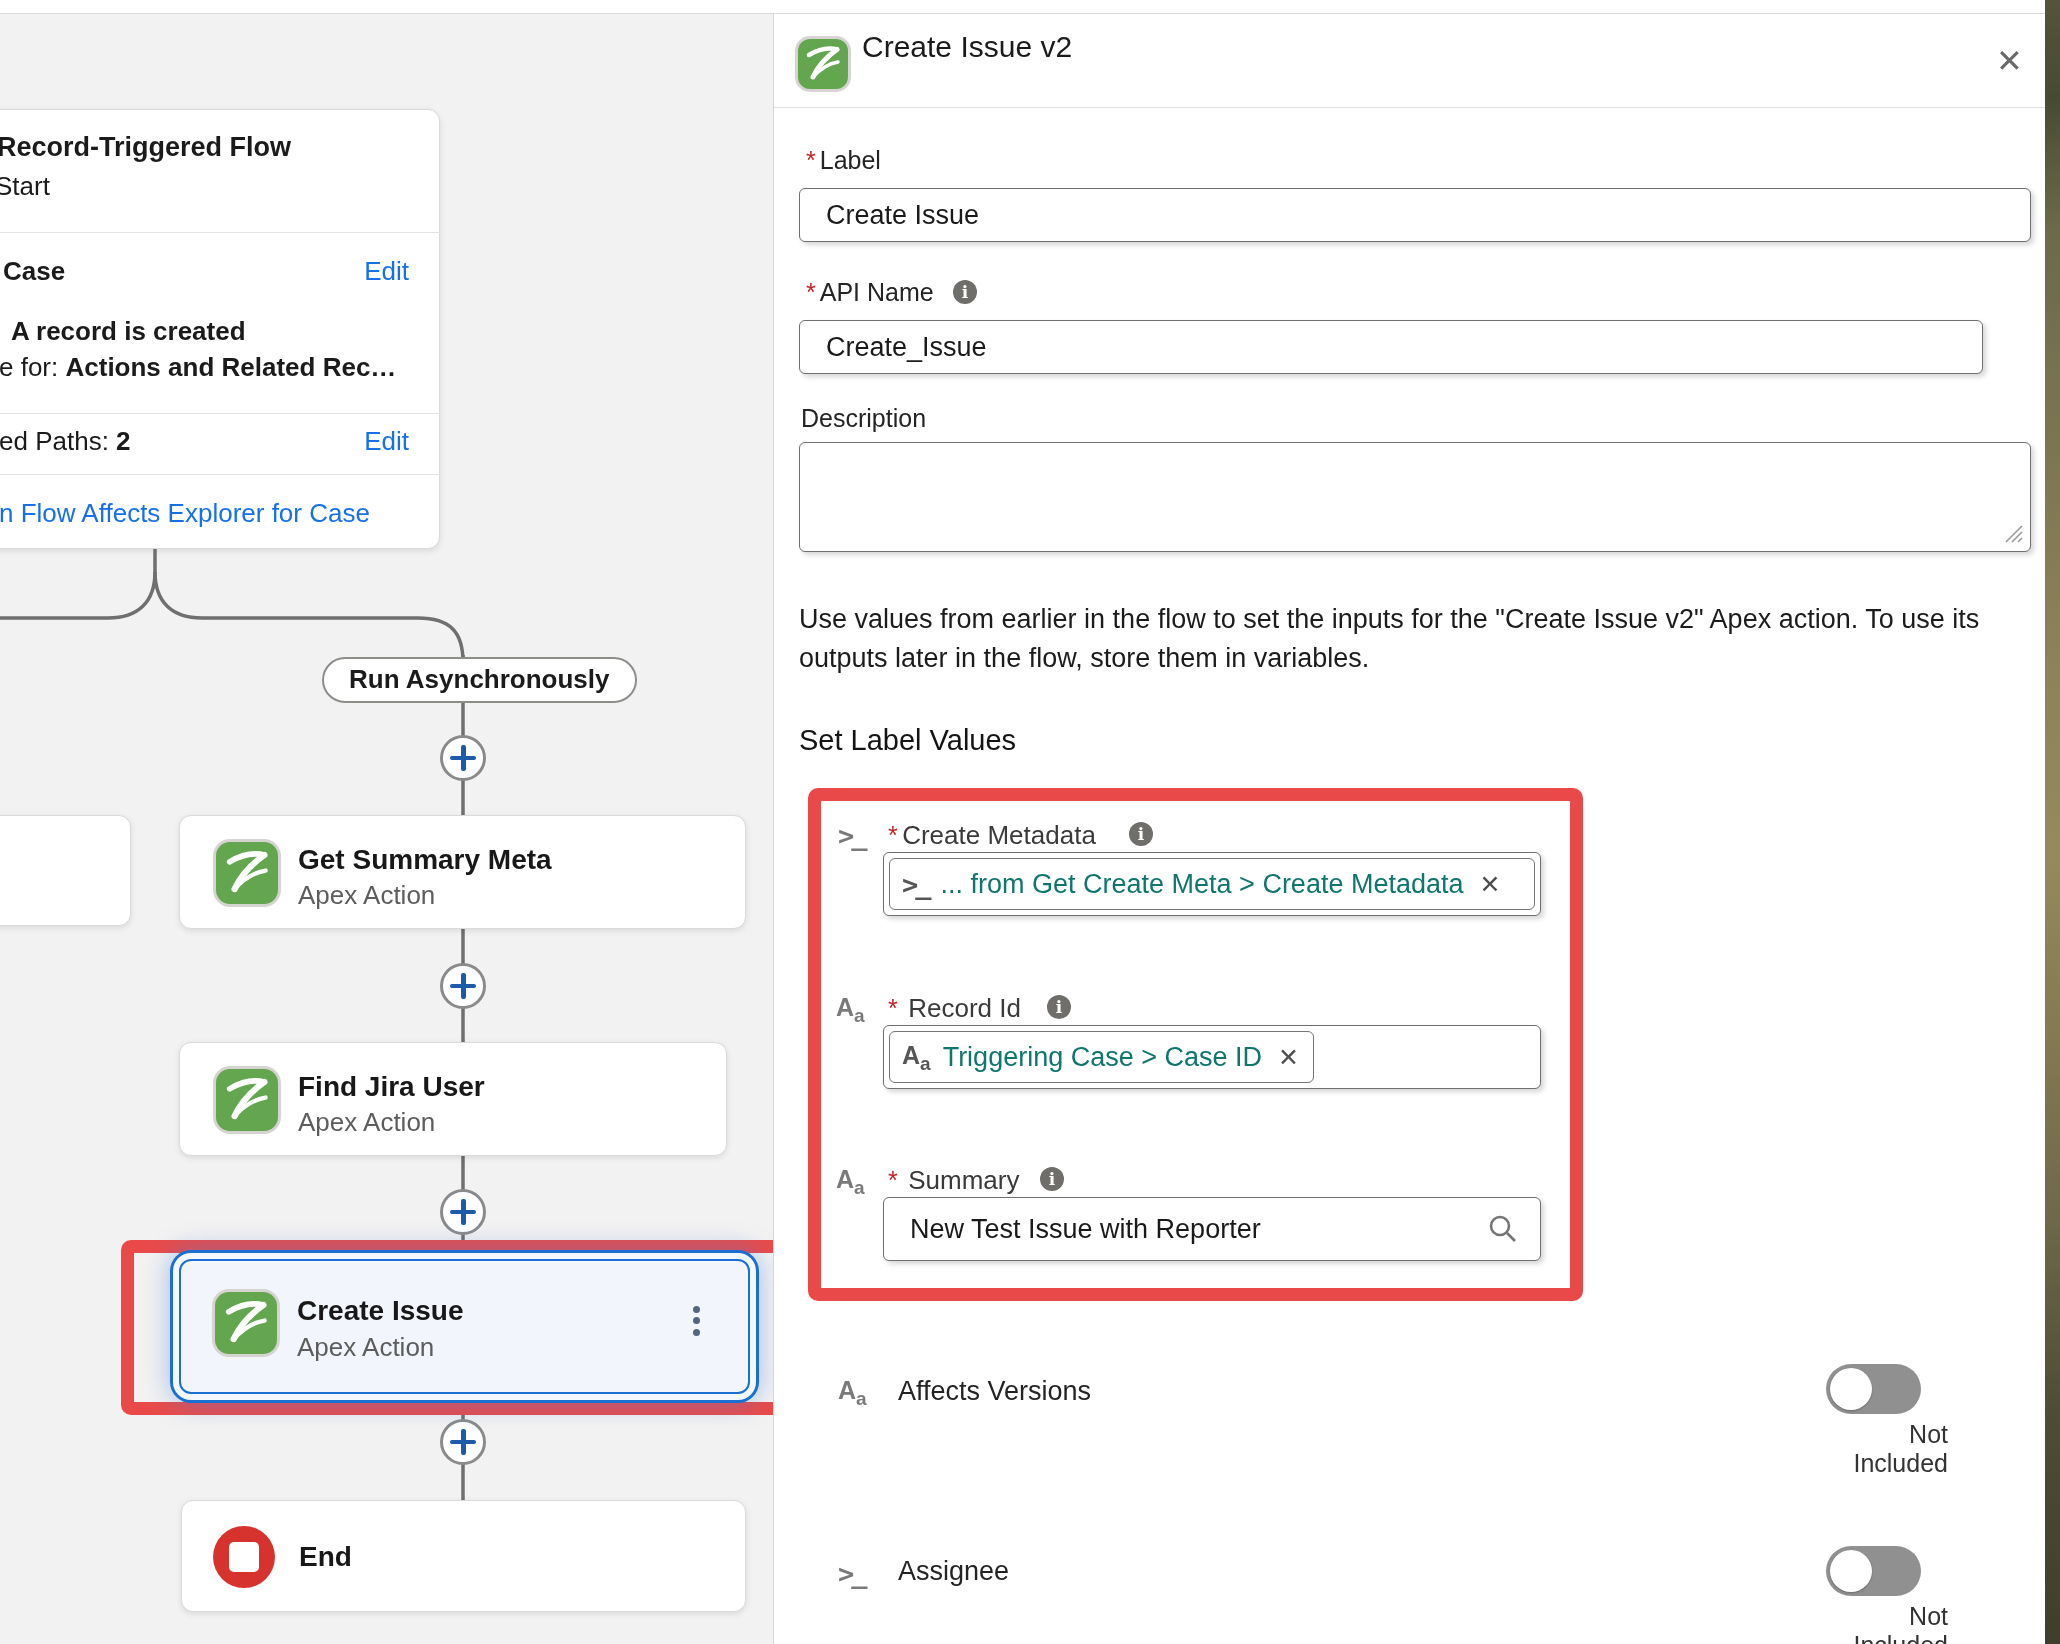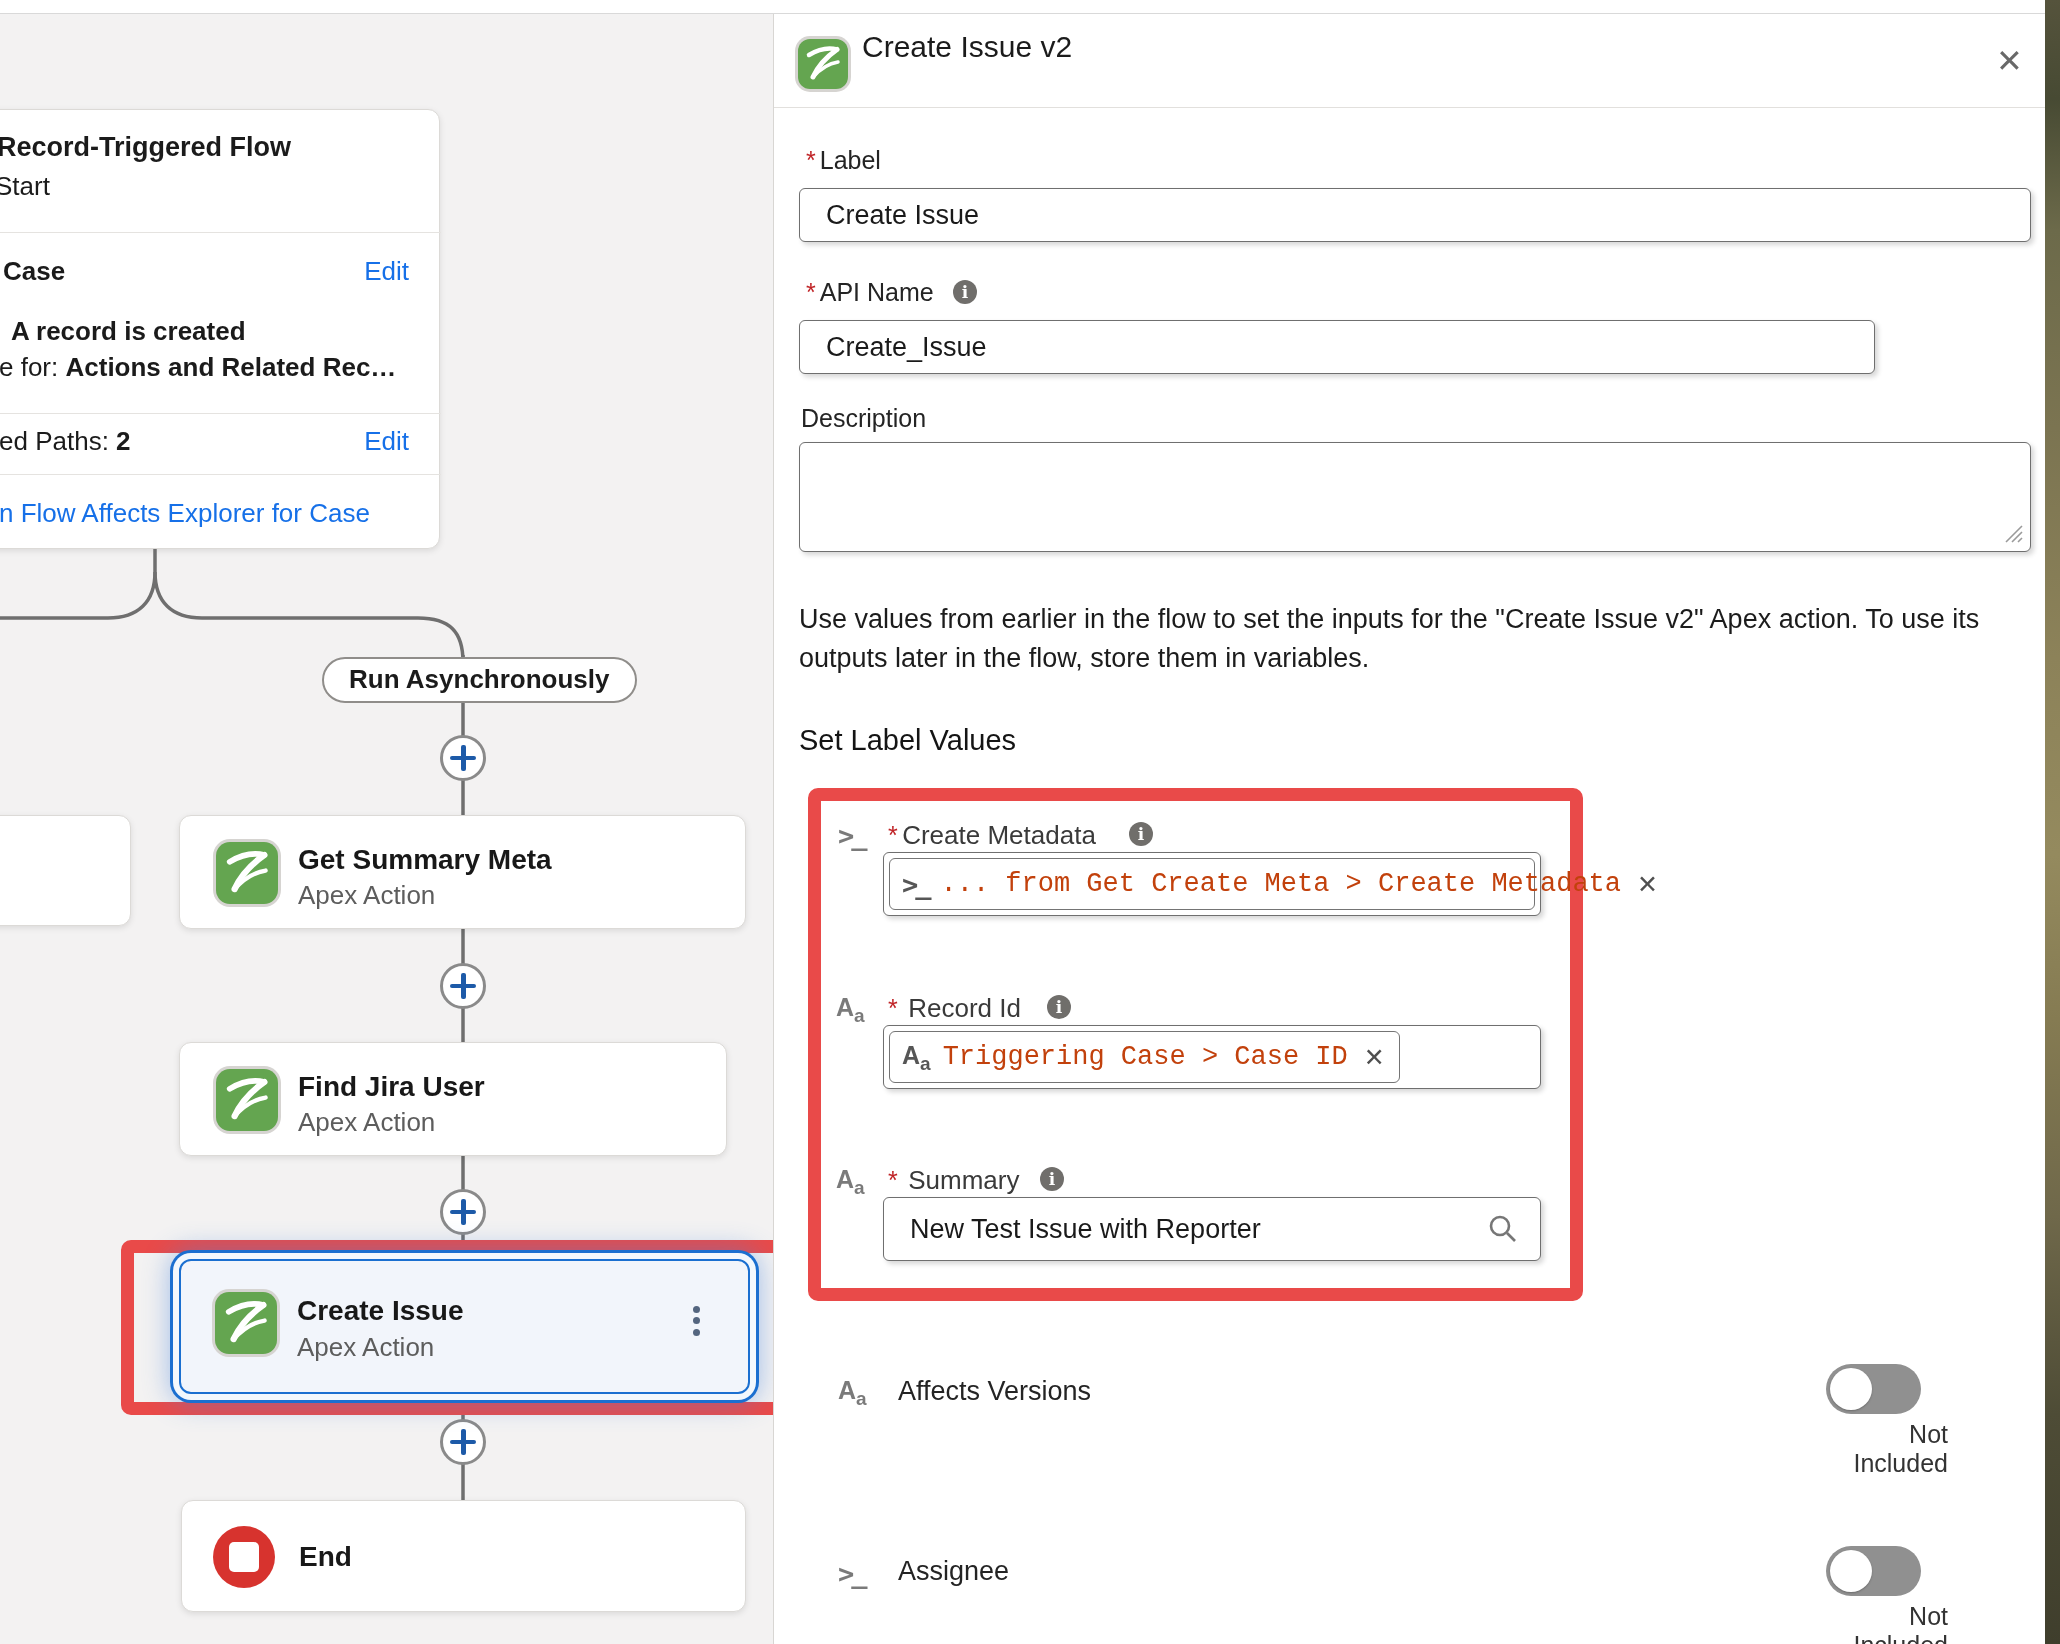--- a/index.html
+++ b/index.html
@@ -51,21 +51,21 @@
   textarea.sf-input{resize:none;padding-top:12px;}
   .info-icon{width:24px;height:24px;border-radius:50%;background:#706e6b;color:#fff;
              font-size:17px;font-weight:bold;text-align:center;line-height:24px;
              font-family:"DejaVu Serif",serif;}
   .type-icon{color:#7a7a7a;font-weight:bold;}
   .term{font-family:"DejaVu Sans Mono",monospace;letter-spacing:-3px;font-size:27px;font-weight:bold;}
   .aa-big{font-size:25px;}
   .aa-small{font-size:19px;vertical-align:-6px;}
   .chip{display:flex;align-items:center;border:1.5px solid #747474;border-radius:6px;background:#fff;
         box-sizing:border-box;}
-  .chip-text{color:#c2410c;font-size:27px;white-space:nowrap;font-family:Liberation Mono, monospace;}
+  .chip-text{color:#0f766e;font-size:27px;white-space:nowrap;}
   .chip-x{color:#4f4f4f;font-size:25px;margin-left:16px;}
   .toggle{width:95px;height:50px;border-radius:25px;background:#909090;box-sizing:border-box;}
   .toggle-knob{position:absolute;left:4px;top:4px;width:42px;height:42px;border-radius:50%;background:#fff;
                box-shadow:0 1px 2px rgba(0,0,0,.25);}
   .not-included{font-size:25px;color:#333;text-align:right;}
 
   #wallpaper{left:2045px;top:0;width:15px;height:1644px;z-index:8;
      background:linear-gradient(180deg,#55533c 0%,#474a33 6%,#6c6a4a 14%,#7b7451 26%,#8c8259 40%,
        #948a5e 52%,#857b52 62%,#6f684a 74%,#4e4c36 86%,#3f3e2c 100%);}
 </style>
@@ -178,21 +178,21 @@
 
   <div class="abs panel-el" style="left:806px;top:146px;">
     <span class="req">*</span><span class="field-label" style="margin-left:4px;">Label</span>
   </div>
   <input class="abs panel-el sf-input" style="left: 799px; top: 188px; width: 1232px; height: 54px;" value="Create Issue">
 
   <div class="abs panel-el" style="left:806px;top:278px;">
     <span class="req">*</span><span class="field-label" style="margin-left:4px;">API Name</span>
   </div>
   <div class="abs panel-el info-icon" style="left:953px;top:280px;">i</div>
-  <input class="abs panel-el sf-input" style="left: 799px; top: 320px; width: 1076px; height: 54px;" value="Create_Issue">
+  <input class="abs panel-el sf-input" style="left: 799px; top: 320px; width: 1184px; height: 54px;" value="Create_Issue">
 
   <div class="abs panel-el field-label" style="left:801px;top:404px;">Description</div>
   <textarea class="abs panel-el sf-input" style="left: 799px; top: 442px; width: 1232px; height: 110px;"></textarea>
   <svg class="abs panel-el" style="left:2002px;top:522px;" width="22" height="22" viewBox="0 0 22 22">
     <path d="M4,20 L20,4 M10,20 L20,10 M16,20 L20,16" stroke="#9a9a9a" stroke-width="1.6"></path>
   </svg>
 
   <div class="abs panel-el" style="left:799px;top:600px;width:1232px;font-size:27px;line-height:39px;color:#1c1c1c;">Use values from earlier in the flow to set the inputs for the "Create Issue v2" Apex action. To use its outputs later in the flow, store them in variables.</div>
 
   <div class="abs panel-el" style="left:799px;top:724px;font-size:29px;color:#141414;">Set Label Values</div>

